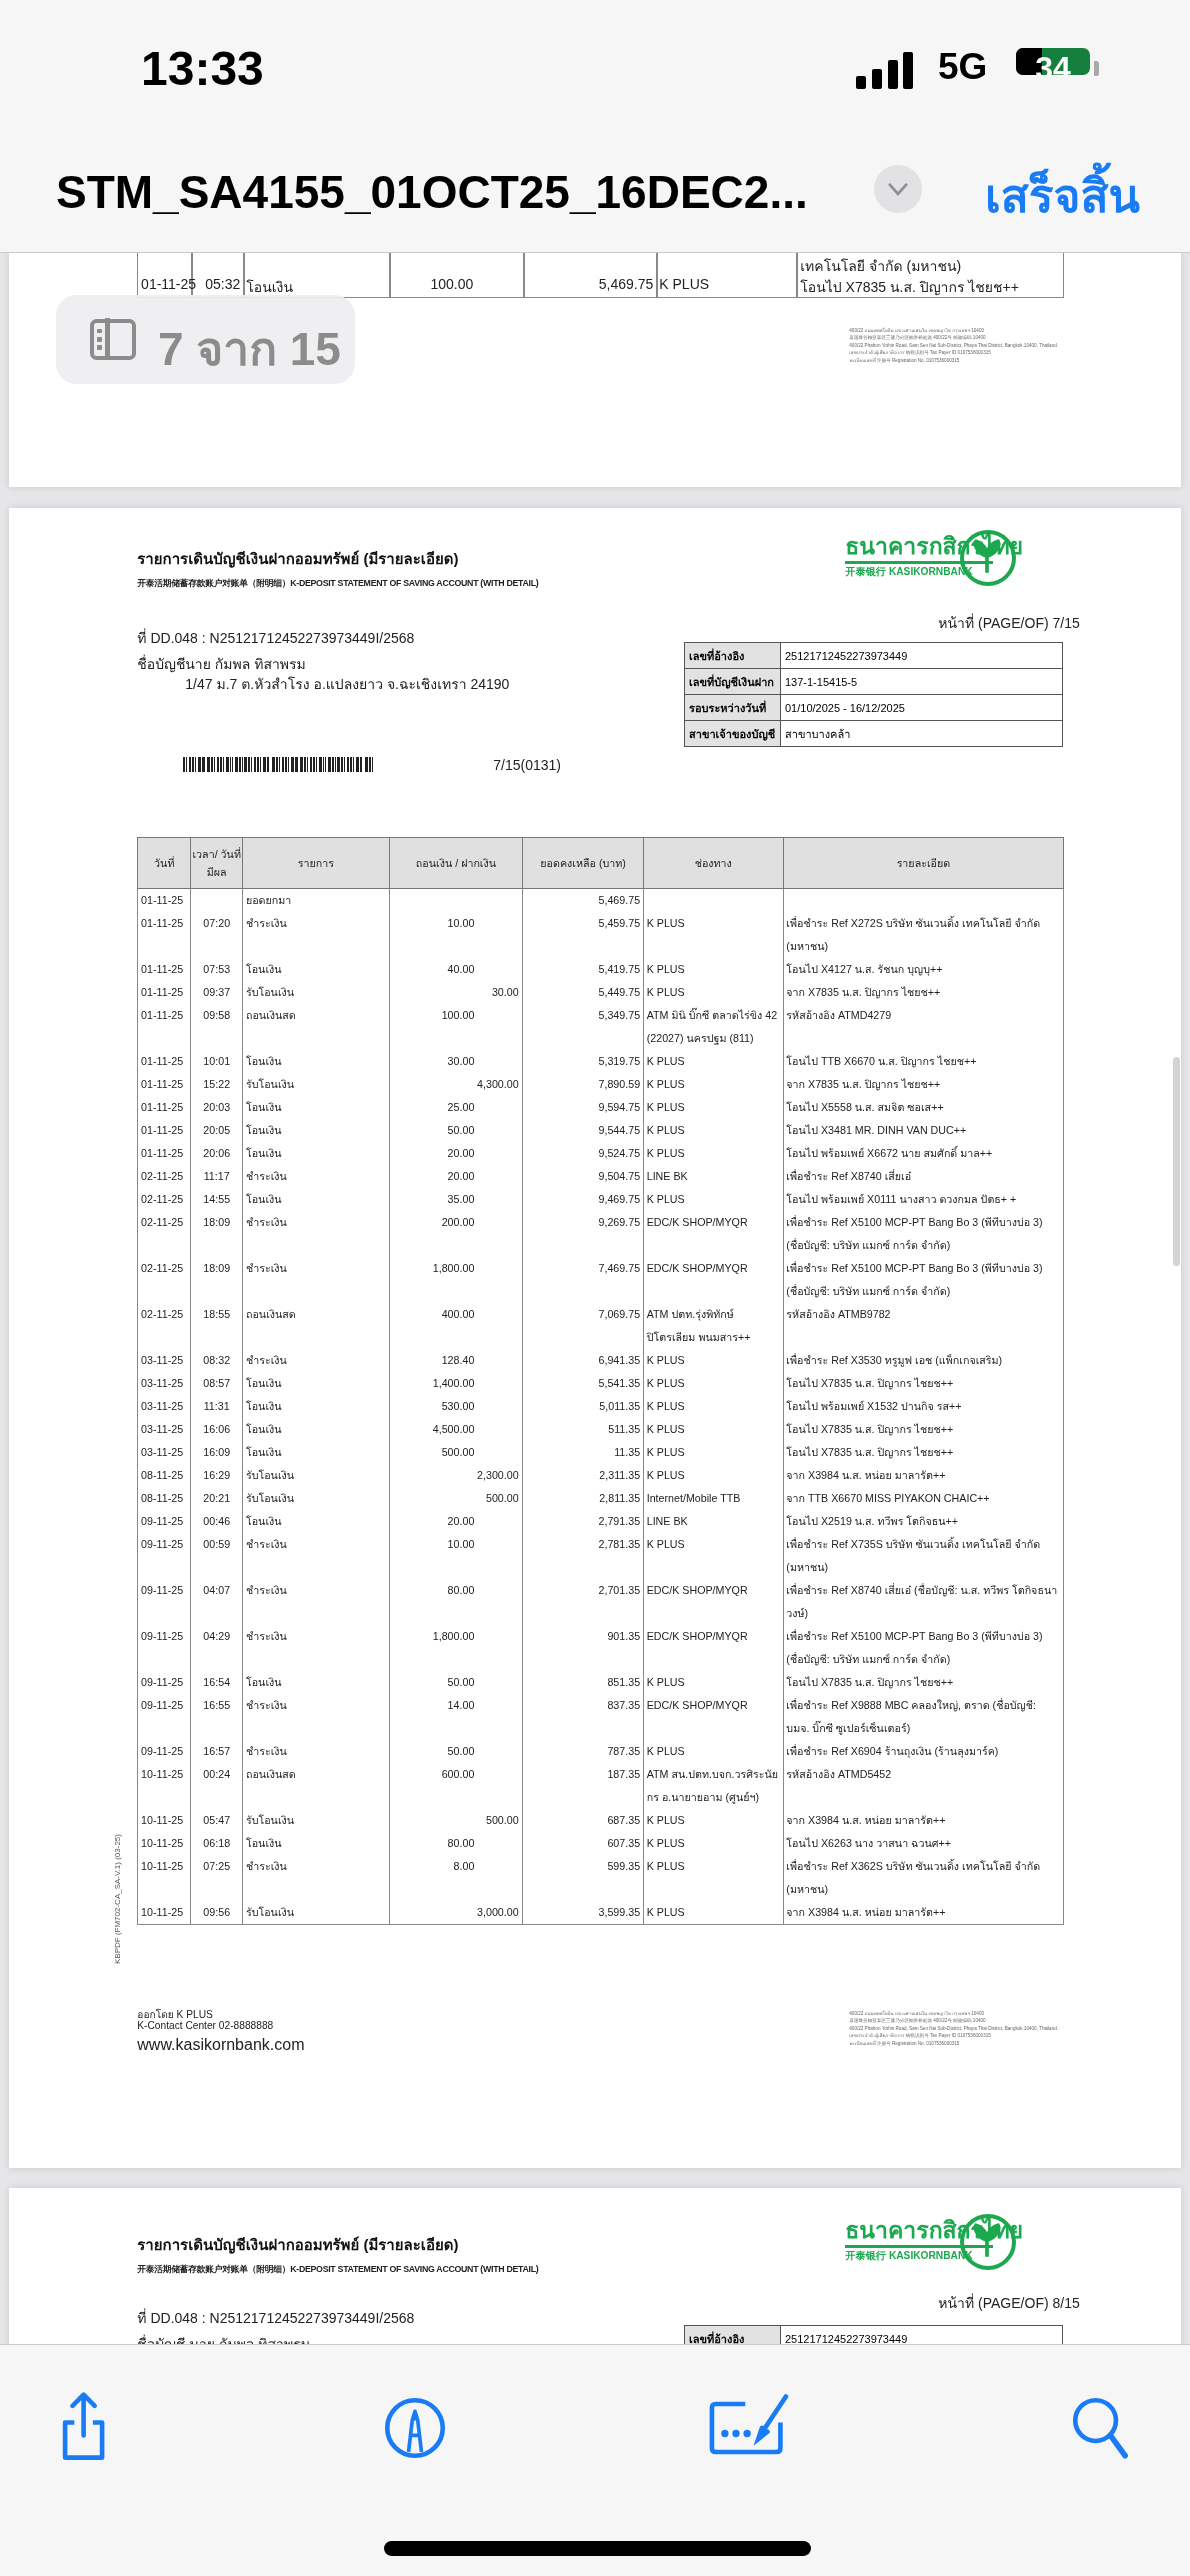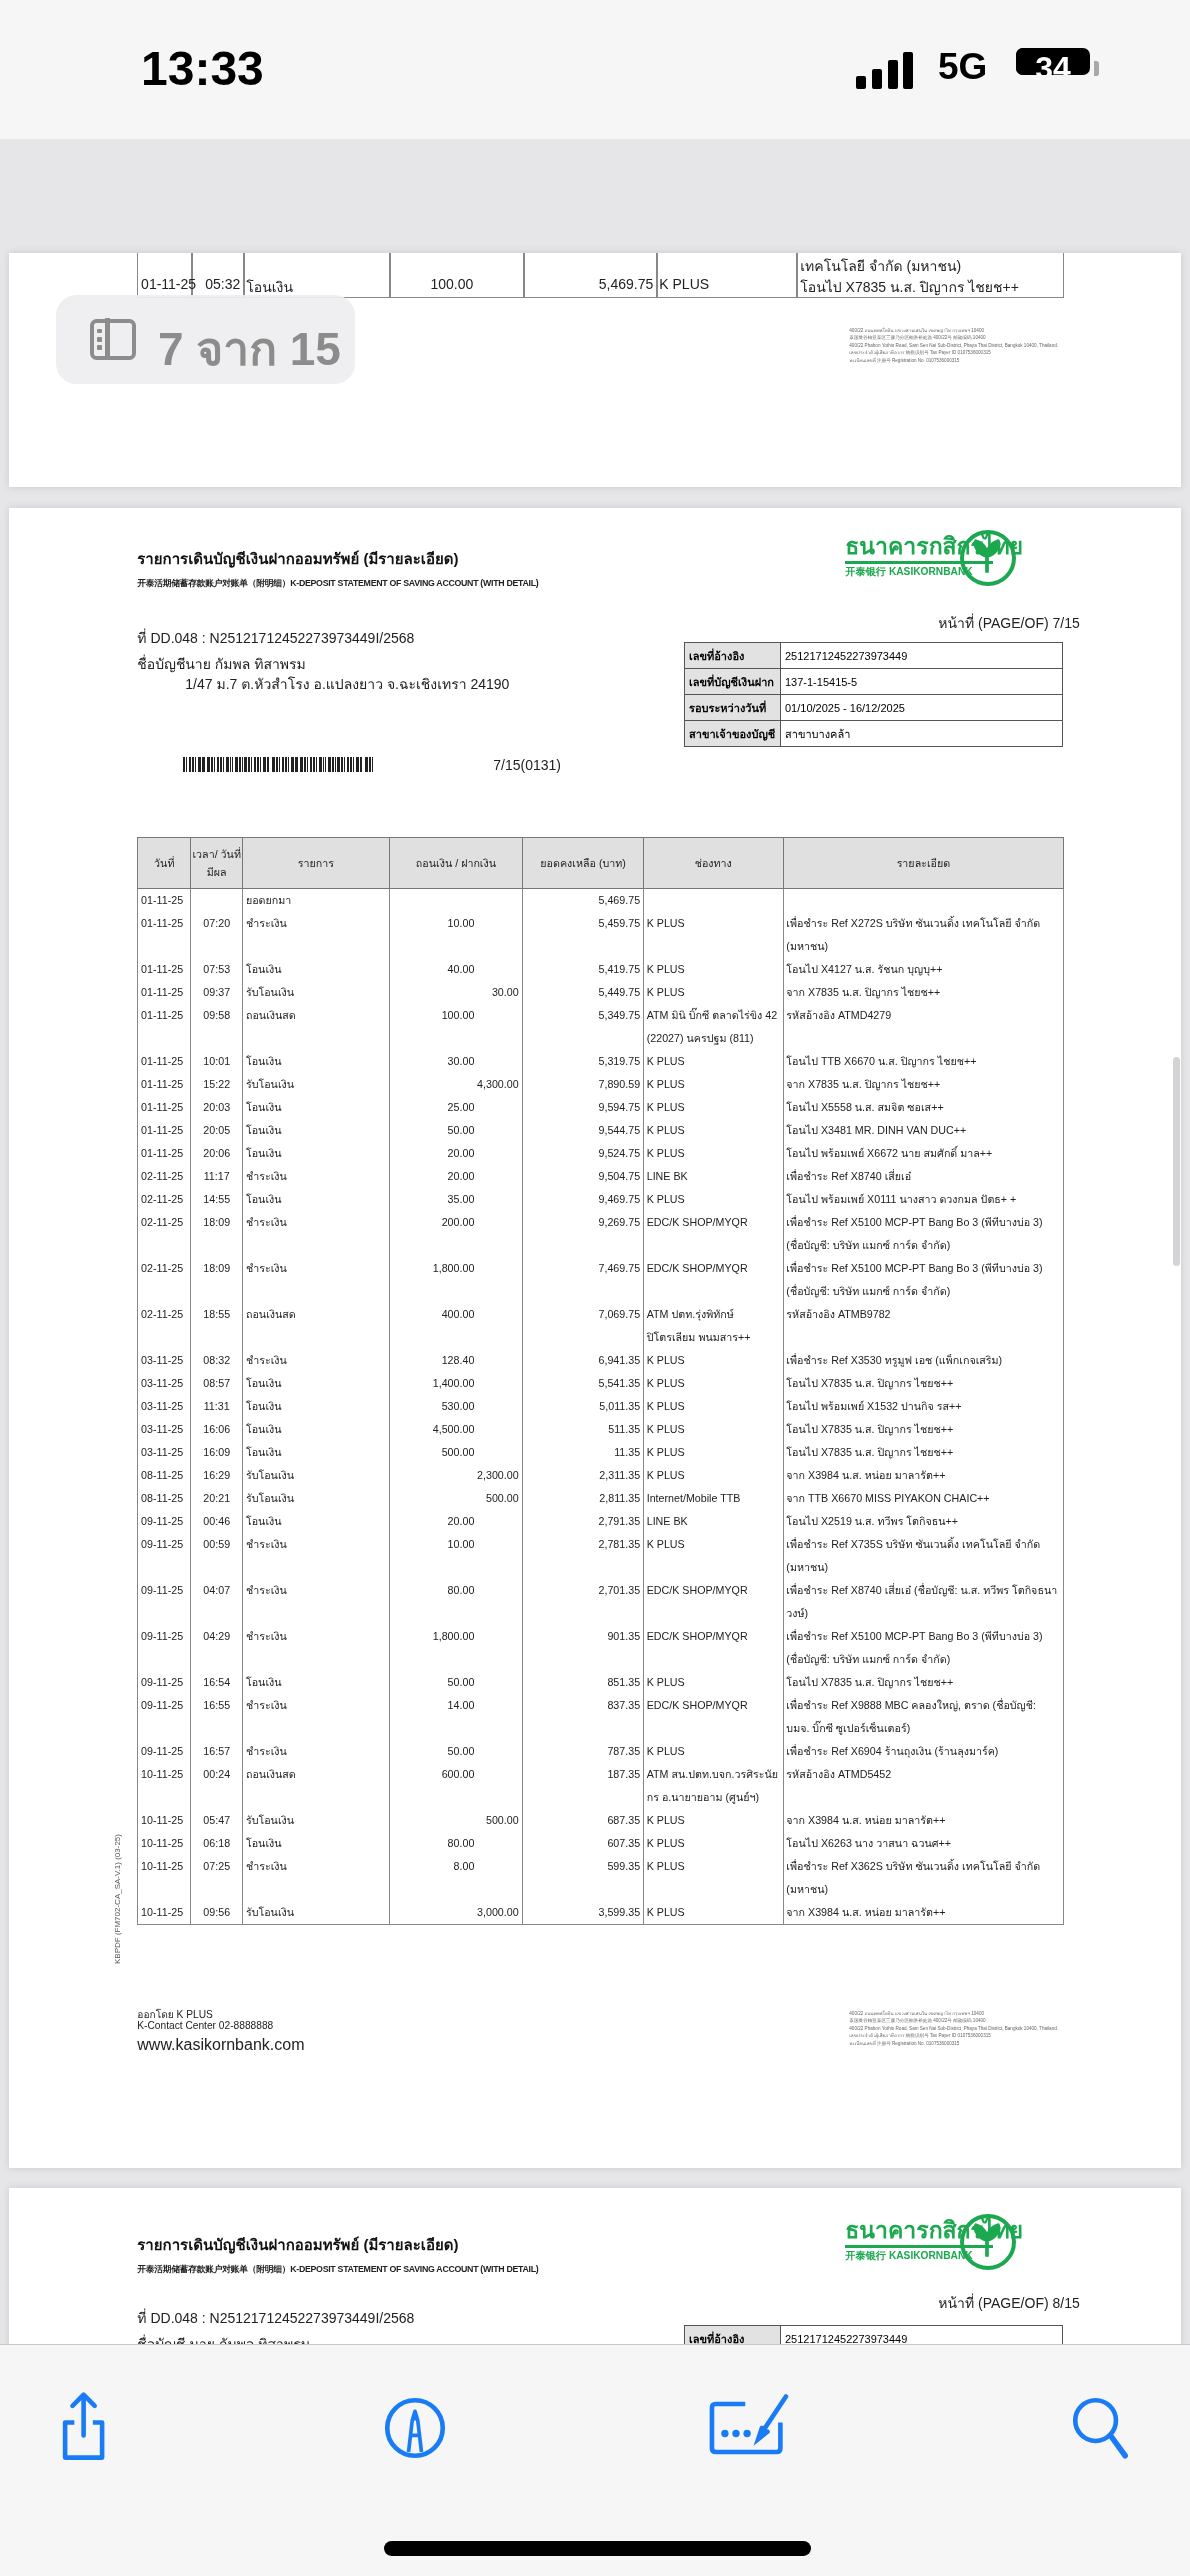--- a/index.html
+++ b/index.html
@@ -5,21 +5,21 @@
   * { box-sizing: border-box; margin: 0; padding: 0; }
   html, body { width: 1191px; height: 2576px; overflow: hidden; background: #f5f5f5; font-family: "Liberation Sans", sans-serif; }
   .screen { position: relative; width: 1191px; height: 2576px; background: #e6e6e9; overflow: hidden; }
 
   
   .statusbar { position: absolute; top: 0; left: 0; width: 1191px; height: 139px; background: #f6f6f6; z-index: 20; }
   .time { position: absolute; left: 141px; top: 41px; font-size: 48px; font-weight: bold; color: #000; letter-spacing: 0px; }
   .signal { position: absolute; left: 856px; top: 52px; width: 63px; height: 37px; }
   .signal span { position: absolute; bottom: 0; width: 10.2px; background: #000; border-radius: 1.9px; }
   .net { position: absolute; left: 938px; top: 46px; font-size: 37px; font-weight: bold; color: #000; }
-  .battery { position: absolute; left: 1016px; top: 48px; width: 74px; height: 27px; border-radius: 7px; background: #000000; overflow: hidden; }
+  .battery { position: absolute; left: 1016px; top: 48px; width: 74px; height: 27px; border-radius: 7px; background: #15803d; overflow: hidden; }
   .battery .fill { position: absolute; left: 0; top: 0; width: 26px; height: 41px; background: #000; }
   .battery .lvl { position: absolute; left: 0; top: 0; width: 74px; height: 41px; text-align: center; line-height: 41px; font-size: 32px; font-weight: bold; color: #fff; }
   .battery-tip { position: absolute; left: 1094px; top: 61px; width: 4.6px; height: 15px; border-radius: 0 2.8px 2.8px 0; background: #a9a9a9; }
 
   
   .navbar { position: absolute; top: 139px; left: 0; width: 1191px; height: 114px; background: #f6f6f6; border-bottom: 1.9px solid #c9c9c9; z-index: 20; }
   .doc-title { position: absolute; left: 56px; top: 26px; font-size: 46px; font-weight: bold; color: #000; white-space: nowrap; }
   .title-chevron { position: absolute; left: 874px; top: 26px; width: 48px; height: 48px; border-radius: 50%; background: #e2e2e4; }
   .title-chevron svg { position: absolute; left: 13px; top: 15px; }
   .done-btn { position: absolute; left: 985px; top: 20.4px; font-size: 46px; color: #1a7cf5; font-weight: bold; }
@@ -94,20 +94,29 @@
         <span style="left:47px;height:37px"></span>
     </div>
     <div class="net">5G</div>
     <div class="battery">
       <div class="fill"></div>
       <div class="lvl">34</div>
     </div>
     <div class="battery-tip"></div>
   </div>
 
+  <div class="navbar">
+    <div class="doc-title">STM_SA4155_01OCT25_16DEC2...</div>
+    <div class="title-chevron">
+      <svg width="22" height="18.5" viewBox="0 0 24 20">
+          <path d="M3 5 L12 15 L21 5" stroke="#8e8e93" stroke-width="3" fill="none" stroke-linecap="round"></path>
+        </svg>
+    </div>
+    <div class="done-btn">เสร็จสิ้น</div>
+  </div>
 
   <div class="sheet sheet-prev">
     <div style="position:absolute;left:128px;top:0;width:927px;height:45px;border:1.4px solid #888;border-top:none;">
       <div style="position:absolute;left:53px;top:0;width:1.4px;height:45px;background:#888"></div>
       <div style="position:absolute;left:105px;top:0;width:1.4px;height:45px;background:#888"></div>
       <div style="position:absolute;left:251px;top:0;width:1.4px;height:45px;background:#888"></div>
       <div style="position:absolute;left:385px;top:0;width:1.4px;height:45px;background:#888"></div>
       <div style="position:absolute;left:518px;top:0;width:1.4px;height:45px;background:#888"></div>
       <div style="position:absolute;left:658px;top:0;width:1.4px;height:45px;background:#888"></div>
       <div class="doc-txt" style="left:662px;top:1.9px">เทคโนโลยี จำกัด (มหาชน)</div>

